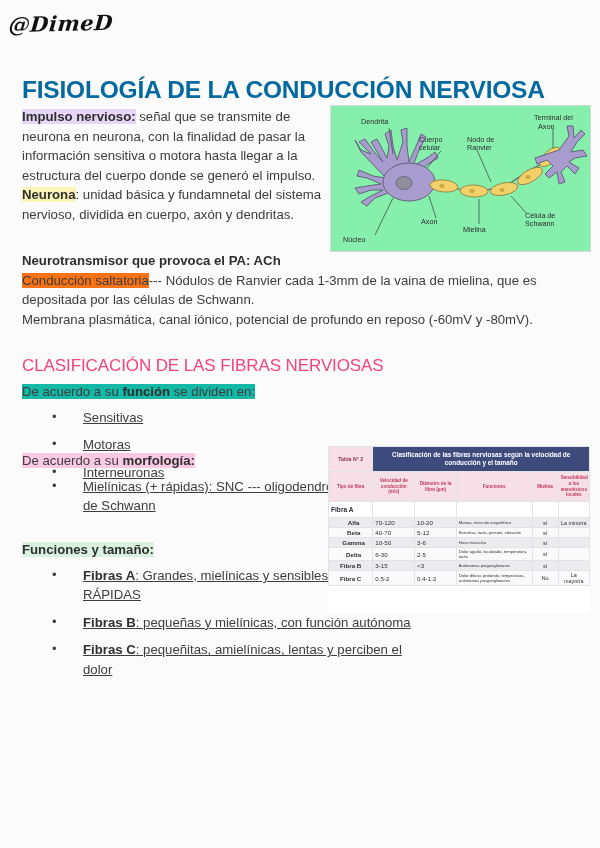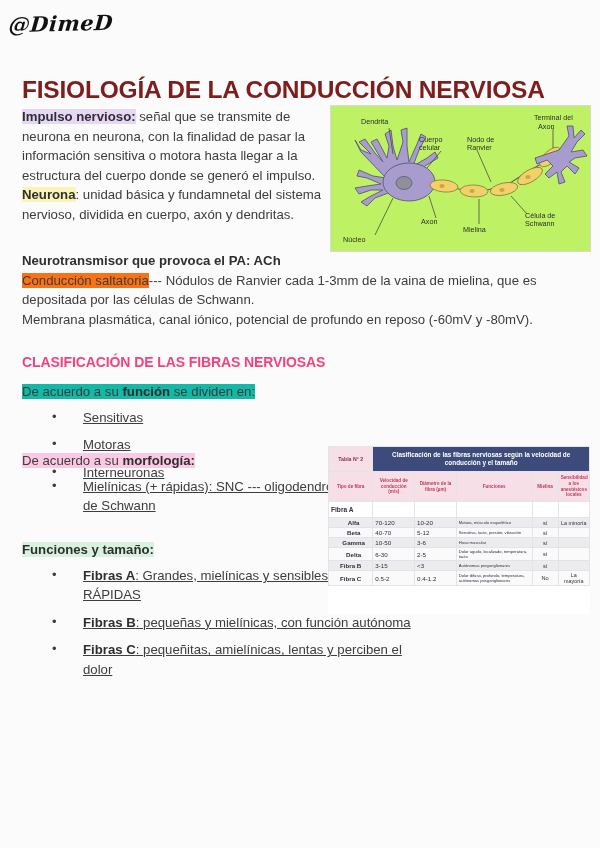--- a/index.html
+++ b/index.html
@@ -34,29 +34,29 @@
     transform: skewX(-6deg) rotate(-1.2deg);
   }
   
   .doc-title {
     position: absolute;
     left: 22px;
     top: 60px;
     font-size: 24.5px;
     font-weight: 700;
     letter-spacing: -0.2px;
-    color: #7f1d1d;
+    color: #0369a1;
     white-space: nowrap;
   }
   .section-title {
     position: absolute;
     left: 22px;
     top: 342px;
-    font-size: 14px;
-    font-weight: 700;
+    font-size: 17px;
+    font-weight: 400;
     letter-spacing: -0.1px;
     color: #f2437f;
     white-space: nowrap;
   }
   
   .body-col {
     position: absolute;
     left: 22px;
     top: 107px;
     width: 300px;
@@ -123,21 +123,21 @@
   .ul-morf    { top: 469px; }
   .ul-vel     { top: 558px; }
 
   
   .neuron-fig {
     position: absolute;
     left: 330px;
     top: 105px;
     width: 259px;
     height: 145px;
-    background: #bef264;
+    background: #86efac;
     border: 1px solid #d8d8d8;
     overflow: hidden;
   }
   .neuron-fig svg { display: block; }
 
   
   .table-fig {
     position: absolute;
     left: 328px;
     top: 446px;

